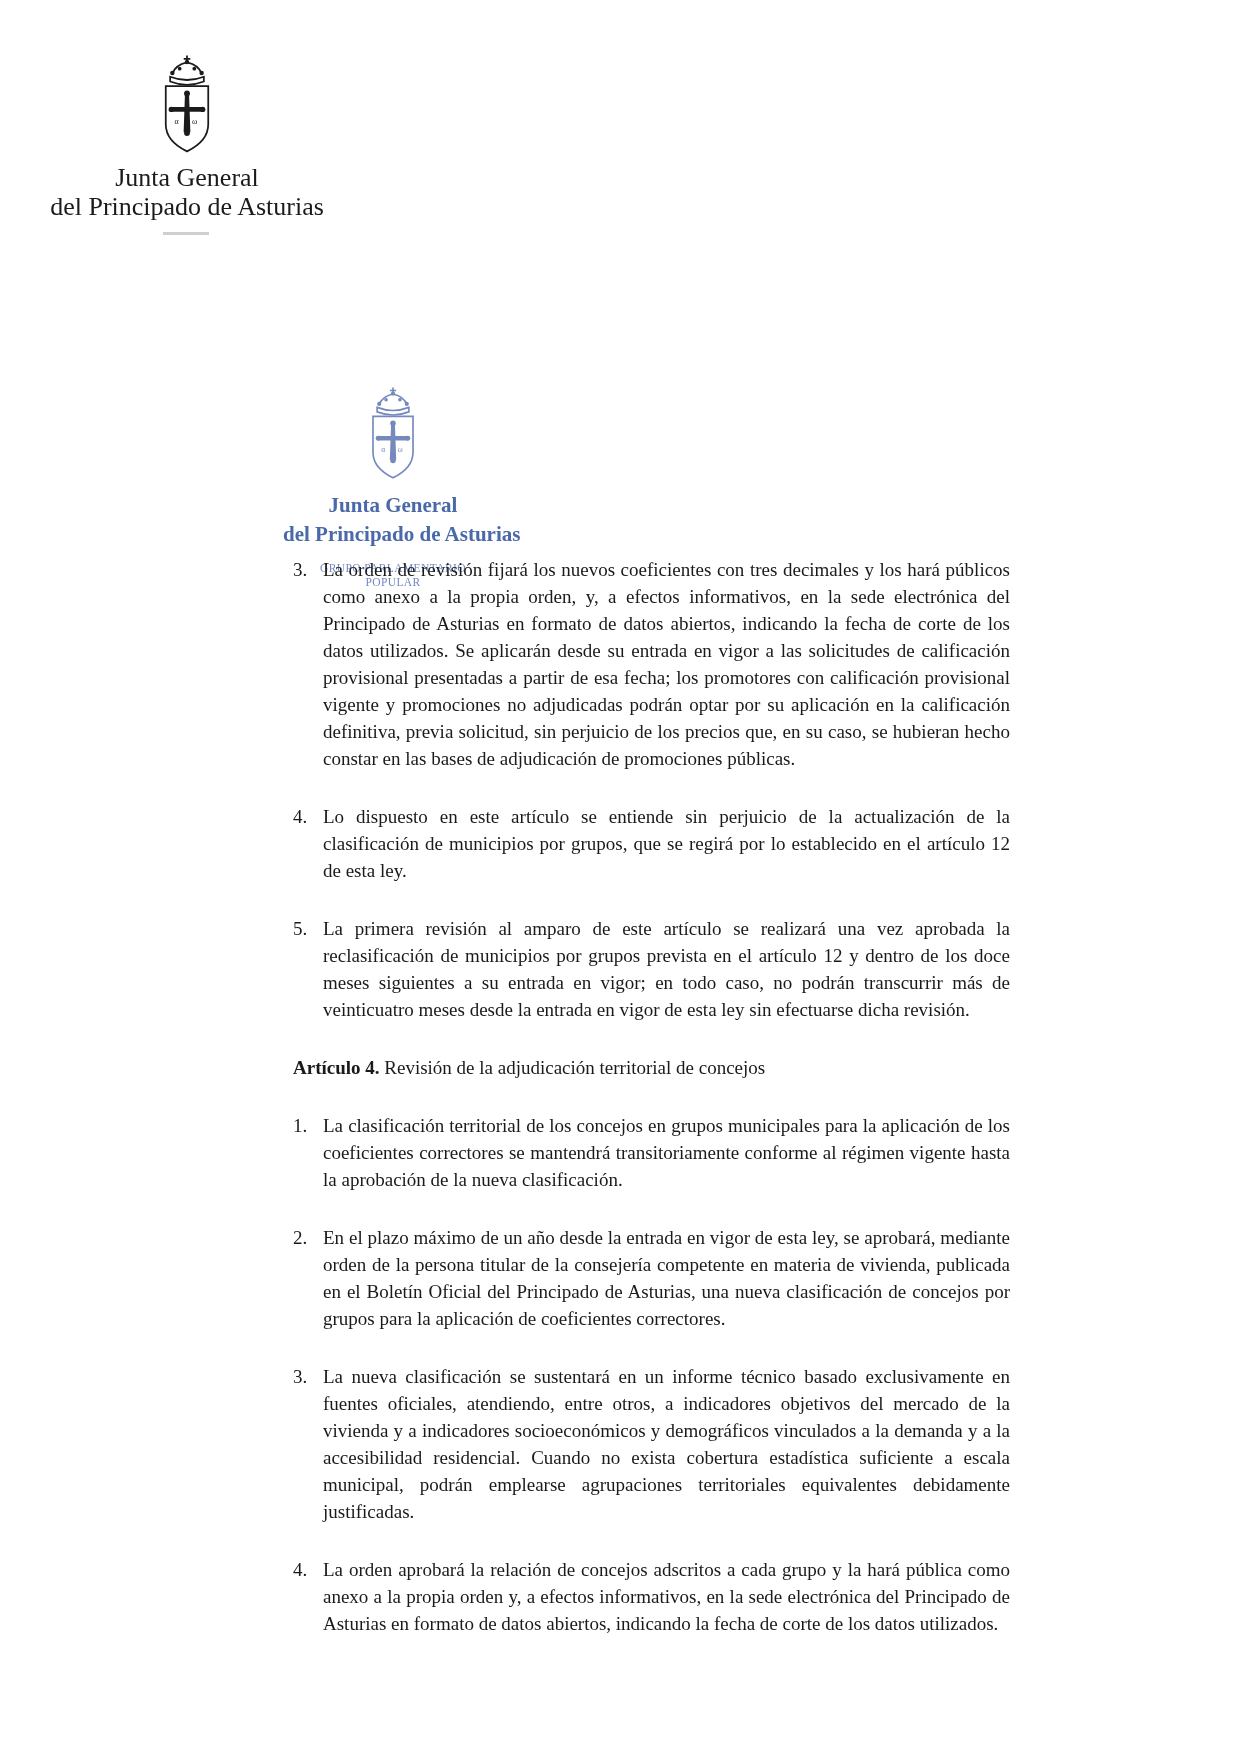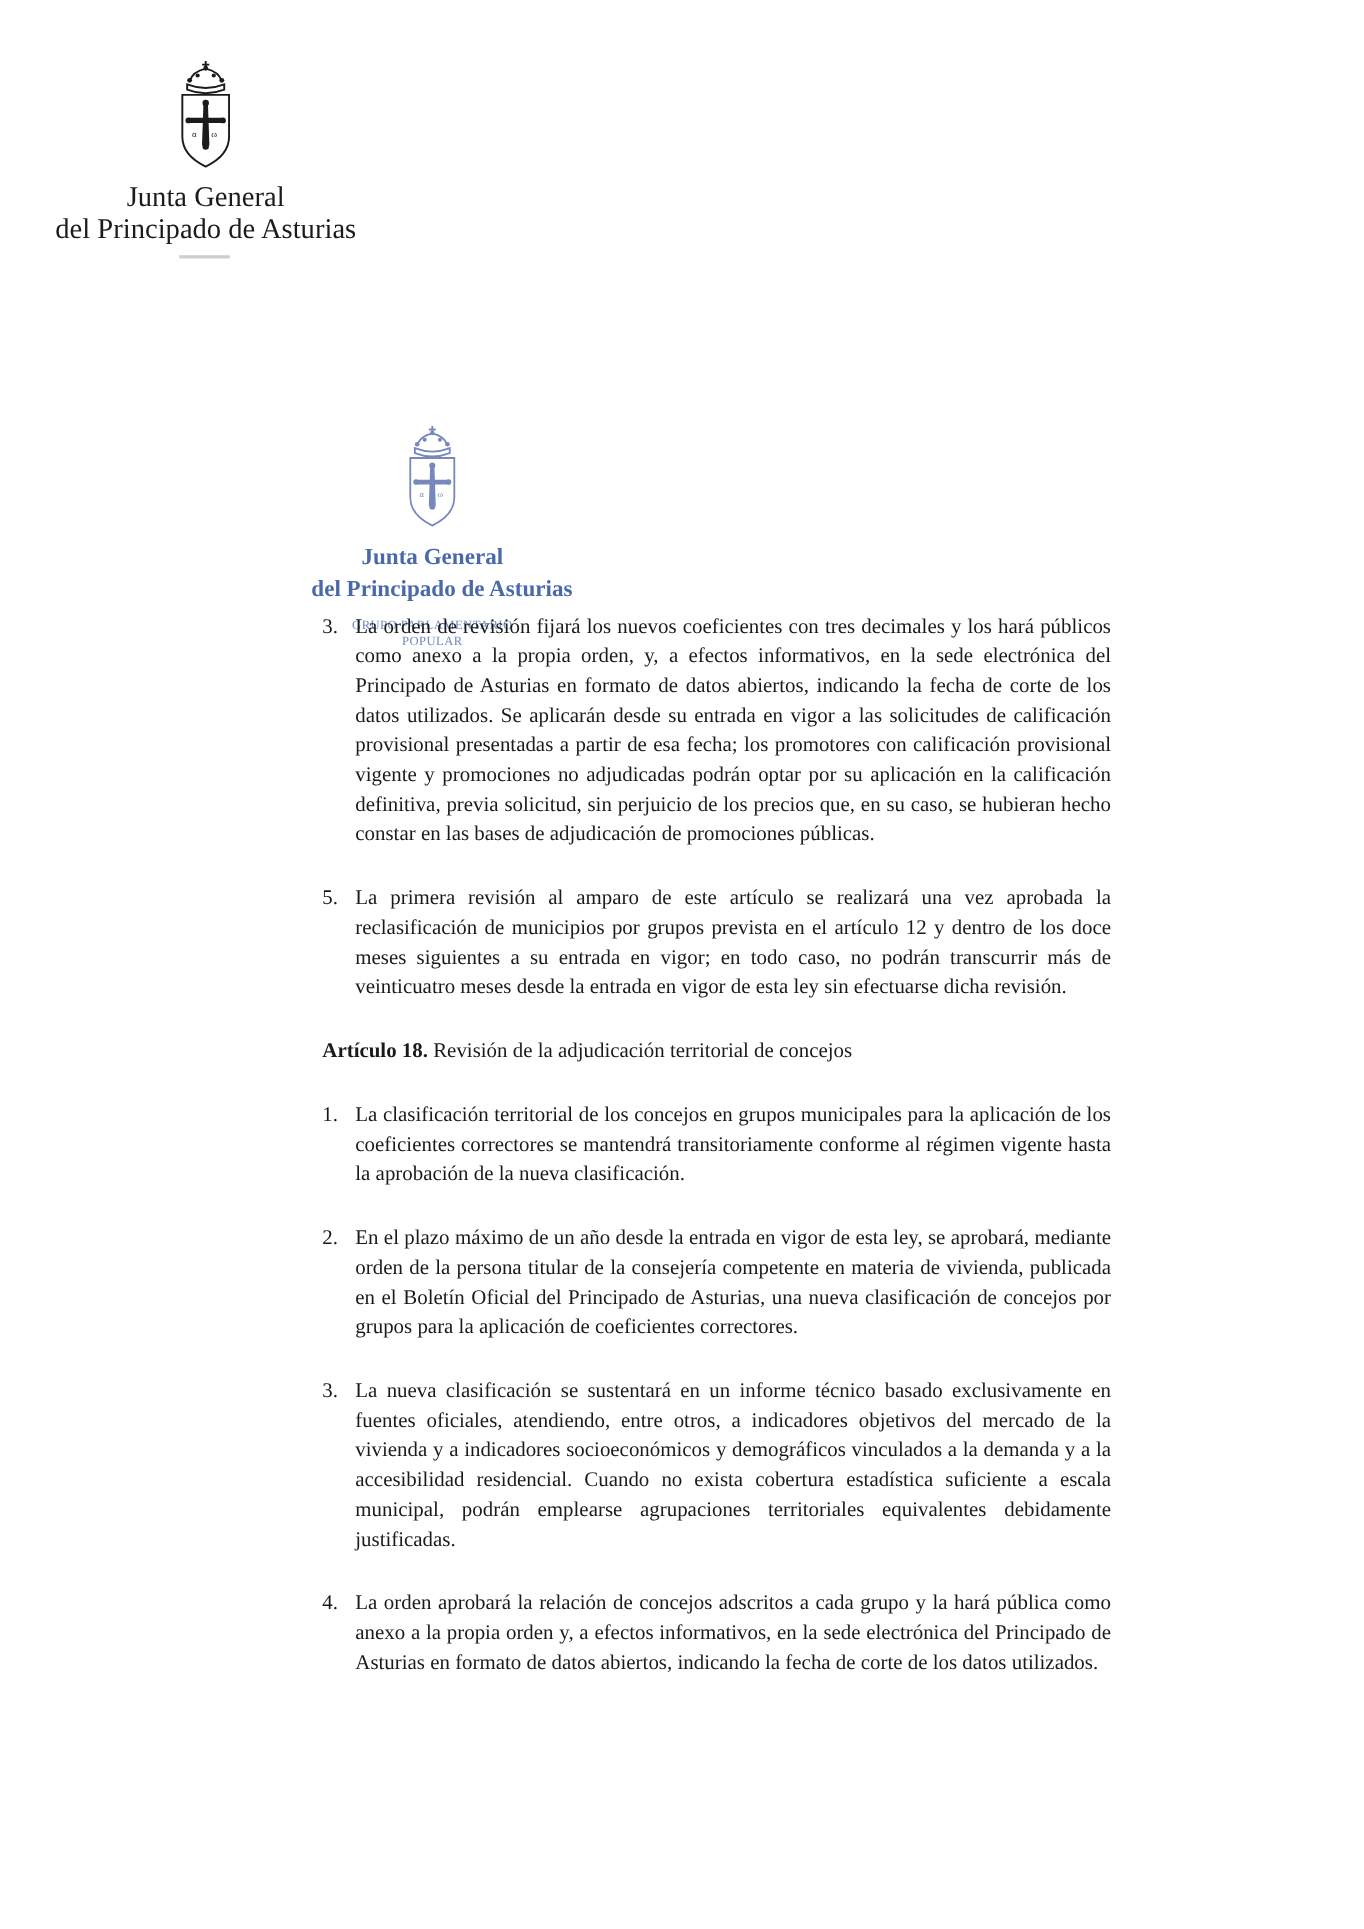--- a/index.html
+++ b/index.html
@@ -147,25 +147,26 @@
       <div>POPULAR</div>
     </div>
   </div>
 
   <div class="doc">
 
     <div class="list">
 
         <div class="li"><span class="num">3.</span><span>La orden de revisión fijará los nuevos coeficientes con tres decimales y los hará públicos como anexo a la propia orden, y, a efectos informativos, en la sede electrónica del Principado de Asturias en formato de datos abiertos, indicando la fecha de corte de los datos utilizados. Se aplicarán desde su entrada en vigor a las solicitudes de calificación provisional presentadas a partir de esa fecha; los promotores con calificación provisional vigente y promociones no adjudicadas podrán optar por su aplicación en la calificación definitiva, previa solicitud, sin perjuicio de los precios que, en su caso, se hubieran hecho constar en las bases de adjudicación de promociones públicas.</span></div>
 
+        <div class="li"><span class="num">4.</span><span>Lo dispuesto en este artículo se entiende sin perjuicio de la actualización de la clasificación de municipios por grupos, que se regirá por lo establecido en el artículo 12 de esta ley.</span></div>
 
         <div class="li"><span class="num">5.</span><span>La primera revisión al amparo de este artículo se realizará una vez aprobada la reclasificación de municipios por grupos prevista en el artículo 12 y dentro de los doce meses siguientes a su entrada en vigor; en todo caso, no podrán transcurrir más de veinticuatro meses desde la entrada en vigor de esta ley sin efectuarse dicha revisión.</span></div>
       </div>
 
-    <div class="article-heading"><span class="article-label">Artículo 18.</span><span> Revisión de la adjudicación territorial de concejos</span></div>
+    <div class="article-heading"><span class="article-label">Artículo 4.</span><span> Revisión de la adjudicación territorial de concejos</span></div>
 
     <div class="list">
 
         <div class="li"><span class="num">1.</span><span>La clasificación territorial de los concejos en grupos municipales para la aplicación de los coeficientes correctores se mantendrá transitoriamente conforme al régimen vigente hasta la aprobación de la nueva clasificación.</span></div>
 
         <div class="li"><span class="num">2.</span><span>En el plazo máximo de un año desde la entrada en vigor de esta ley, se aprobará, mediante orden de la persona titular de la consejería competente en materia de vivienda, publicada en el Boletín Oficial del Principado de Asturias, una nueva clasificación de concejos por grupos para la aplicación de coeficientes correctores.</span></div>
 
         <div class="li"><span class="num">3.</span><span>La nueva clasificación se sustentará en un informe técnico basado exclusivamente en fuentes oficiales, atendiendo, entre otros, a indicadores objetivos del mercado de la vivienda y a indicadores socioeconómicos y demográficos vinculados a la demanda y a la accesibilidad residencial. Cuando no exista cobertura estadística suficiente a escala municipal, podrán emplearse agrupaciones territoriales equivalentes debidamente justificadas.</span></div>
 
         <div class="li"><span class="num">4.</span><span>La orden aprobará la relación de concejos adscritos a cada grupo y la hará pública como anexo a la propia orden y, a efectos informativos, en la sede electrónica del Principado de Asturias en formato de datos abiertos, indicando la fecha de corte de los datos utilizados.</span></div>

